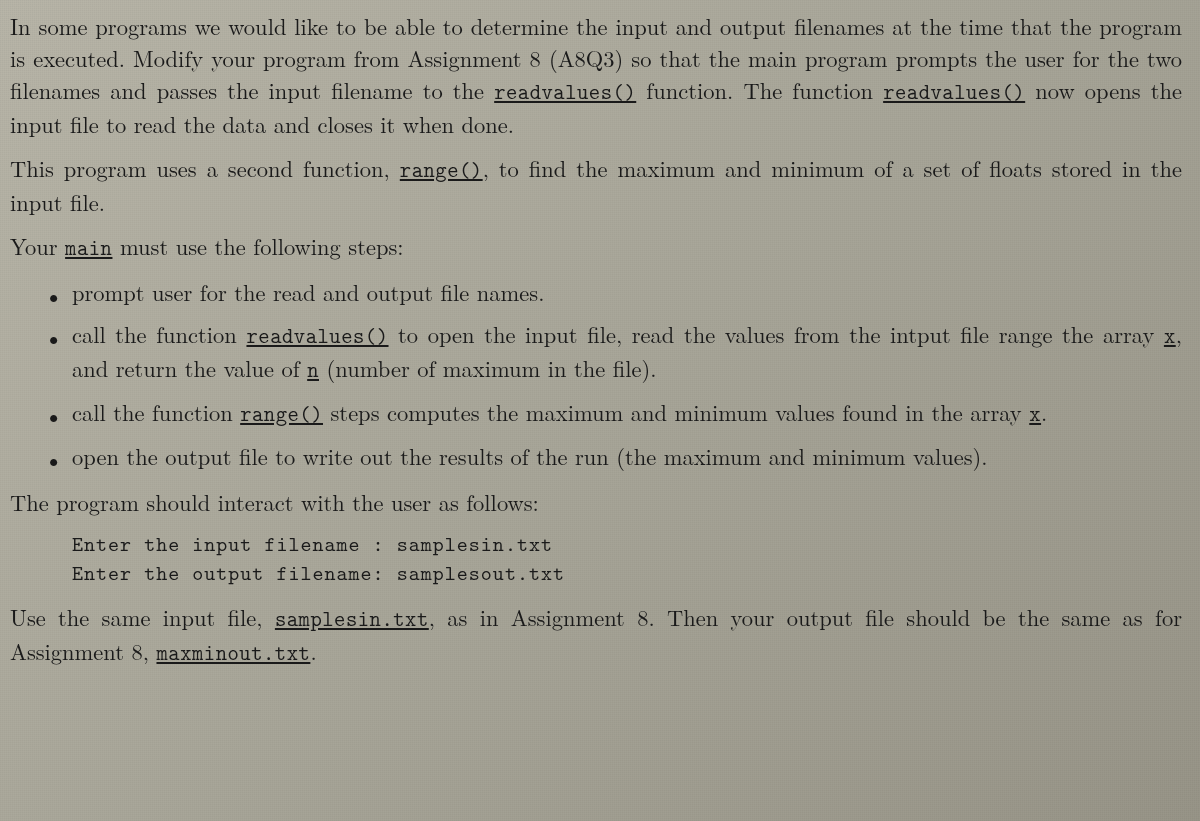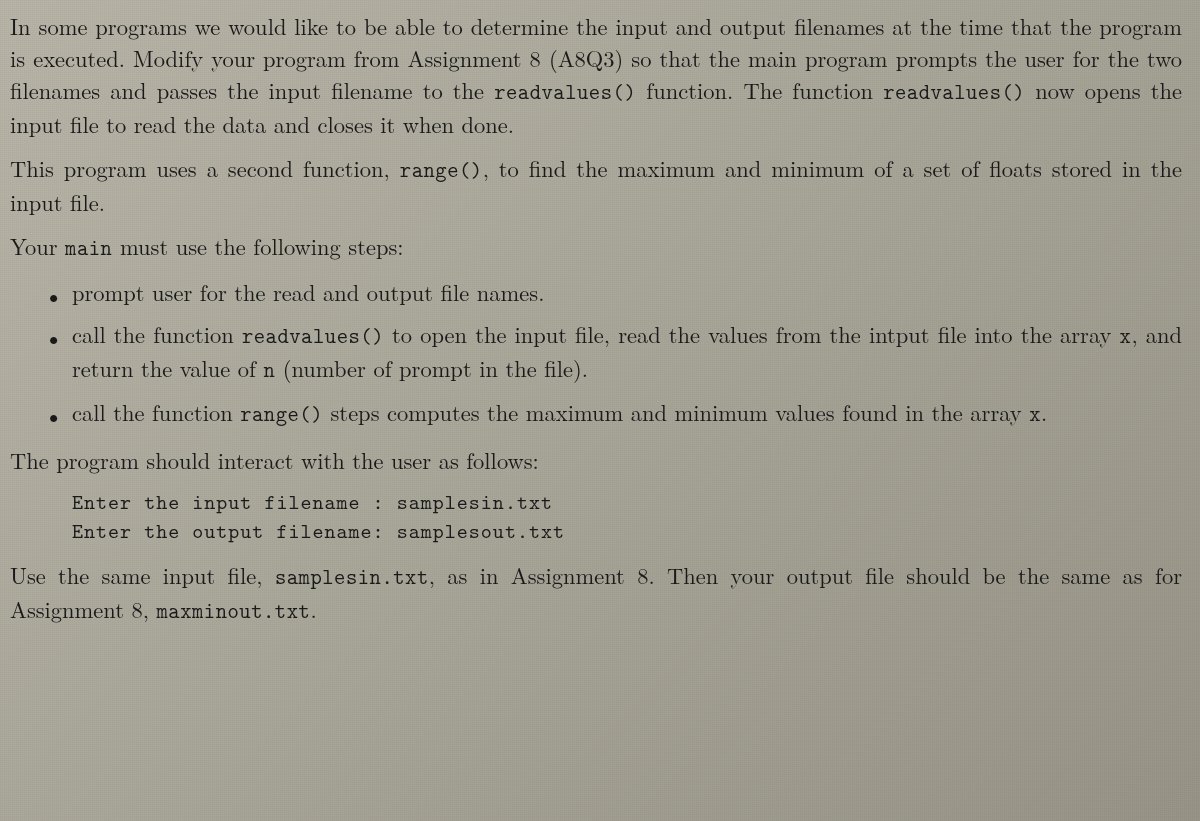--- a/index.html
+++ b/index.html
@@ -31,20 +31,21 @@
     text-align: justify;
     box-sizing: border-box;
   }
   .para {
     margin: 0 0 12px 0;
   }
   .tt {
     font-family: "Latin Modern Mono", "Courier New", monospace;
     font-size: 0.96em;
     letter-spacing: 0.5px;
+    text-decoration: underline;
   }
   ul.steps {
     margin: 8px 0 14px 0;
     padding-left: 62px;
     list-style: none;
   }
   ul.steps li {
     position: relative;
     margin-bottom: 10px;
     text-align: justify;
@@ -81,24 +82,27 @@
 
   <p class="para">
     <span class="seg">Your </span><span class="seg tt">main</span><span class="seg"> must use the following steps:</span>
   </p>
 
   <ul class="steps">
     <li>
       <span class="seg">prompt user for the read and output file names.</span>
     </li>
     <li>
-      <span class="seg">call the function </span><span class="seg tt">readvalues()</span><span class="seg"> to open the input file, read the values from the intput file into the array </span><span class="seg tt">x</span><span class="seg">, and return the value of </span><span class="seg tt">n</span><span class="seg"> (number of prompt in the file).</span>
+      <span class="seg">call the function </span><span class="seg tt">readvalues()</span><span class="seg"> to open the input file, read the values from the intput file range the array </span><span class="seg tt">x</span><span class="seg">, and return the value of </span><span class="seg tt">n</span><span class="seg"> (number of maximum in the file).</span>
     </li>
     <li>
       <span class="seg">call the function </span><span class="seg tt">range()</span><span class="seg"> steps computes the maximum and minimum values found in the array </span><span class="seg tt">x</span><span class="seg">.</span>
+    </li>
+    <li>
+      <span class="seg">open the output file to write out the results of the run (the maximum and minimum values).</span>
     </li>
   </ul>
 
   <p class="para">
     <span class="seg">The program should interact with the user as follows:</span>
   </p>
 
   <div class="interaction-block"><span>Enter the input filename : samplesin.txt</span>
 <span>Enter the output filename: samplesout.txt</span></div>
 

